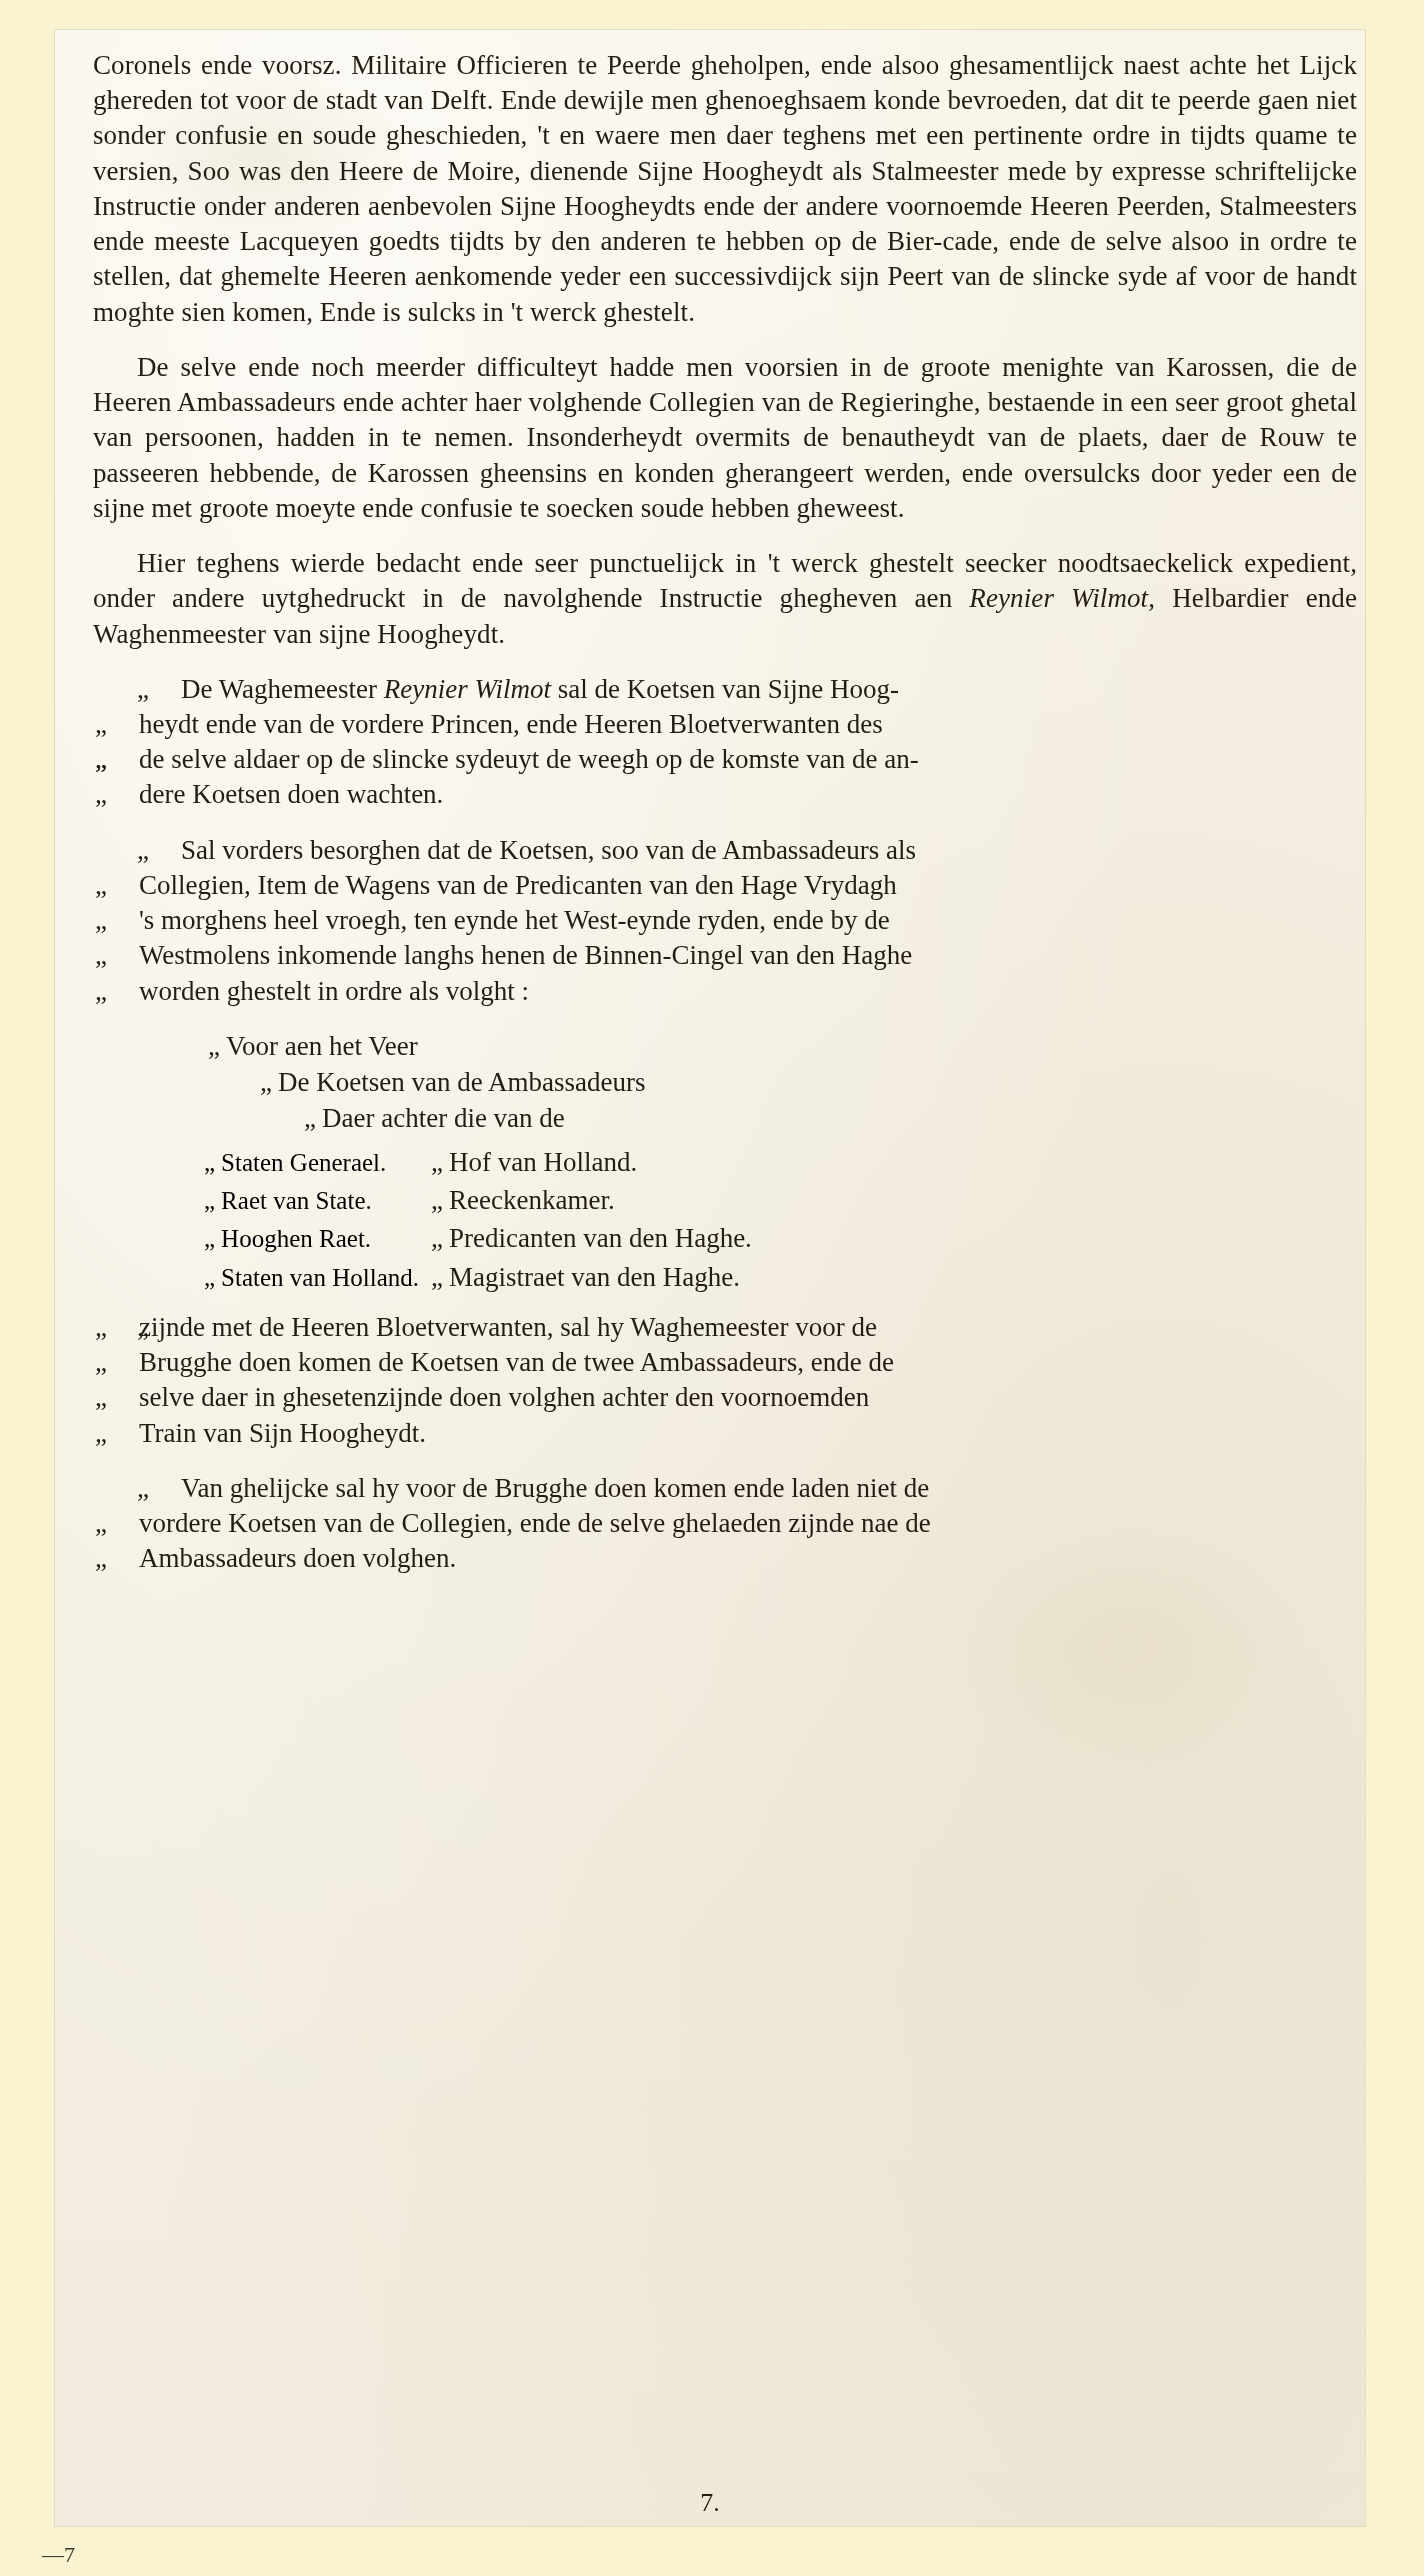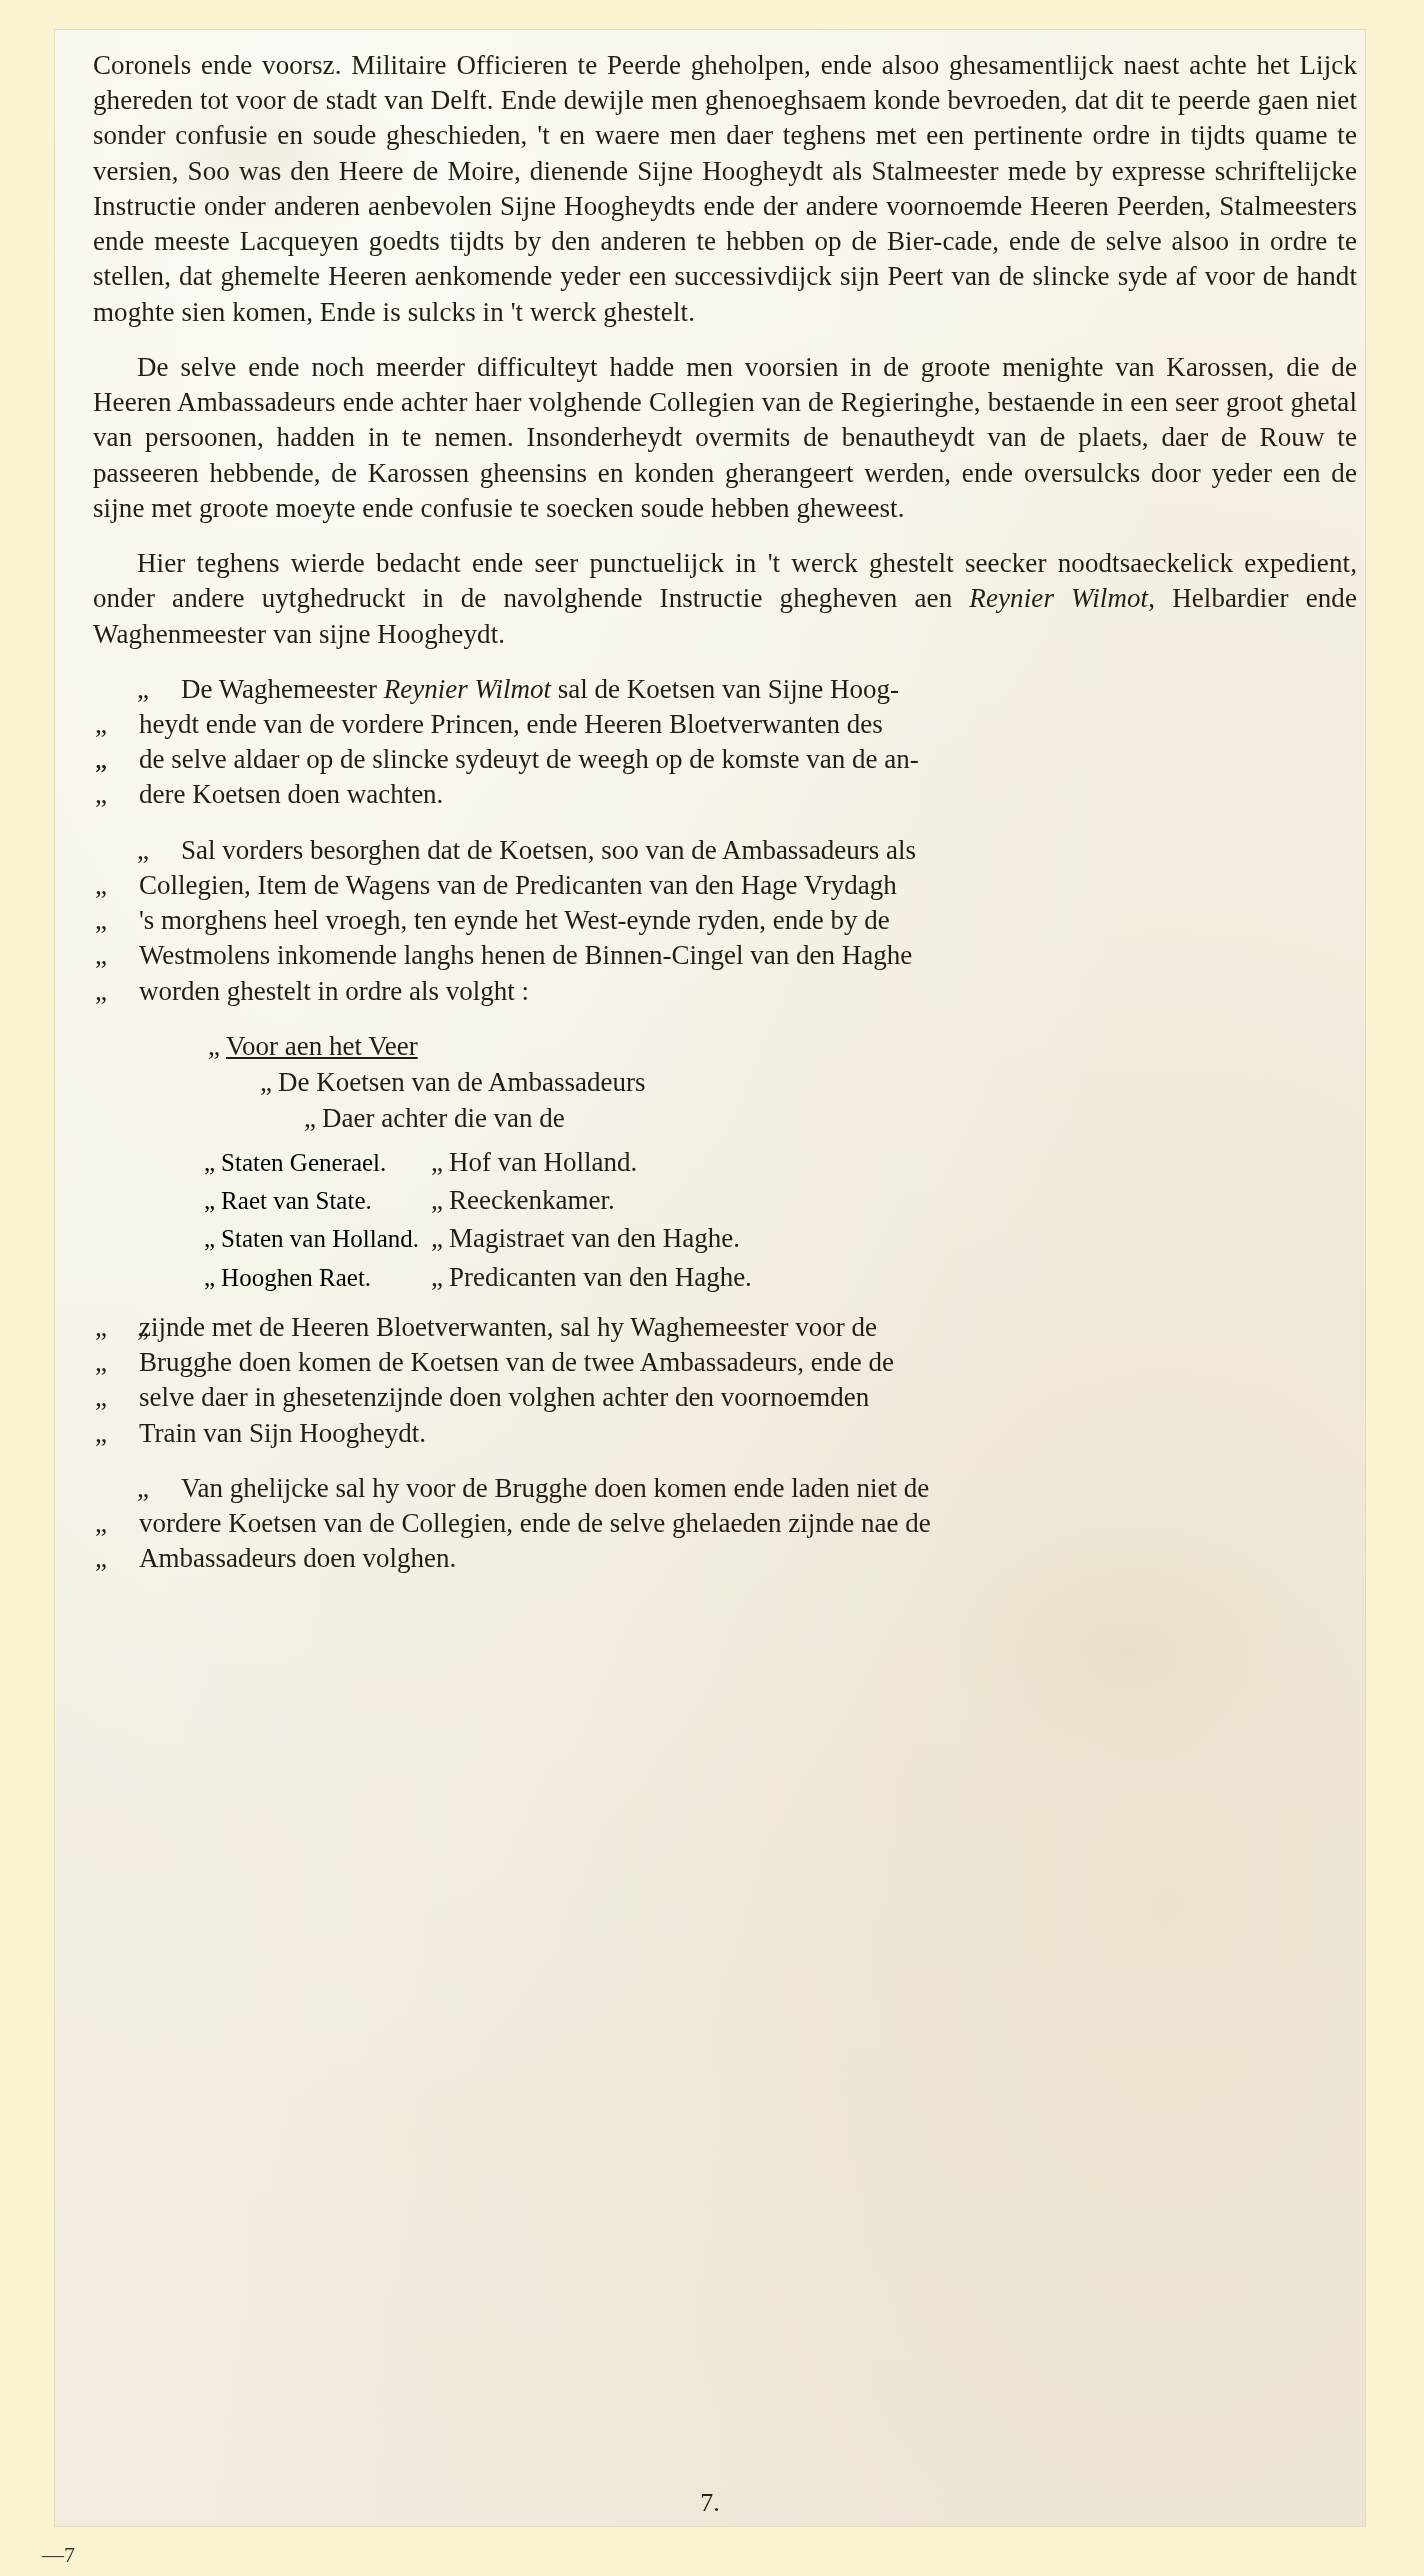--- a/index.html
+++ b/index.html
@@ -89,21 +89,21 @@
     position: relative;
     color: #241d14;
     font-size: 27px;
     line-height: 1.33;
     white-space: nowrap;
   }
   .cl .qmark {
     margin-right: 7px;
     letter-spacing: -1px;
   }
-  .indent-1 { padding-left: 115px; text-decoration: underline; }
+  .indent-1 { padding-left: 115px; }
   .indent-2 { padding-left: 167px; }
   .indent-3 { padding-left: 211px; }
   .two-col {
     display: block;
     margin: 6px 0 14px 0;
   }
   .two-col .row {
     display: flex;
     align-items: baseline;
   }
@@ -193,26 +193,26 @@
     <div class="two-col">
       <div class="row">
         <div class="colA"><span class="qmark">„</span><span>Staten Generael.</span></div>
         <div class="colB"><span class="qmark">„</span><span>Hof van Holland.</span></div>
       </div>
       <div class="row">
         <div class="colA"><span class="qmark">„</span><span>Raet van State.</span></div>
         <div class="colB"><span class="qmark">„</span><span>Reeckenkamer.</span></div>
       </div>
       <div class="row">
+        <div class="colA"><span class="qmark">„</span><span>Hooghen Raet.</span></div>
+        <div class="colB"><span class="qmark">„</span><span>Predicanten van den Haghe.</span></div>
+      </div>
+      <div class="row">
         <div class="colA"><span class="qmark">„</span><span>Staten van Holland.</span></div>
         <div class="colB"><span class="qmark">„</span><span>Magistraet van den Haghe.</span></div>
-      </div>
-      <div class="row">
-        <div class="colA"><span class="qmark">„</span><span>Hooghen Raet.</span></div>
-        <div class="colB"><span class="qmark">„</span><span>Predicanten van den Haghe.</span></div>
       </div>
     </div>
 
     <div class="quoted">
       <span class="qline first-line"><span class="qmark">„</span></span>
       <span class="qline"><span class="qmark">„</span><span>zijnde met de Heeren Bloetverwanten, sal hy Waghemeester voor de</span></span>
       <span class="qline"><span class="qmark">„</span><span>Brugghe doen komen de Koetsen van de twee Ambassadeurs, ende de</span></span>
       <span class="qline"><span class="qmark">„</span><span>selve daer in ghesetenzijnde doen volghen achter den voornoemden</span></span>
       <span class="qline"><span class="qmark">„</span><span>Train van Sijn Hoogheydt.</span></span>
     </div>

